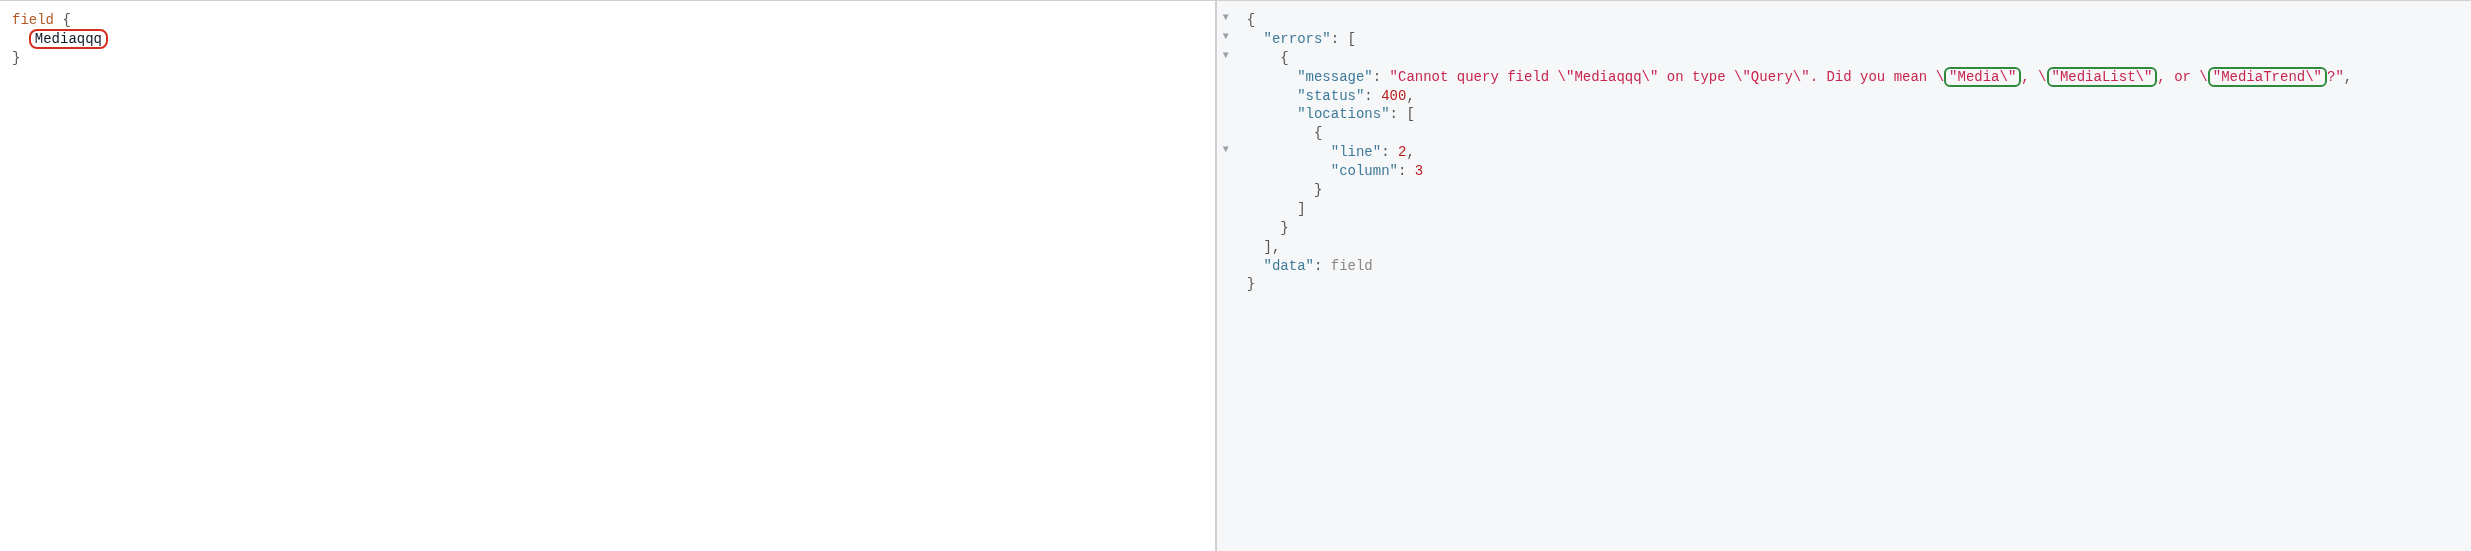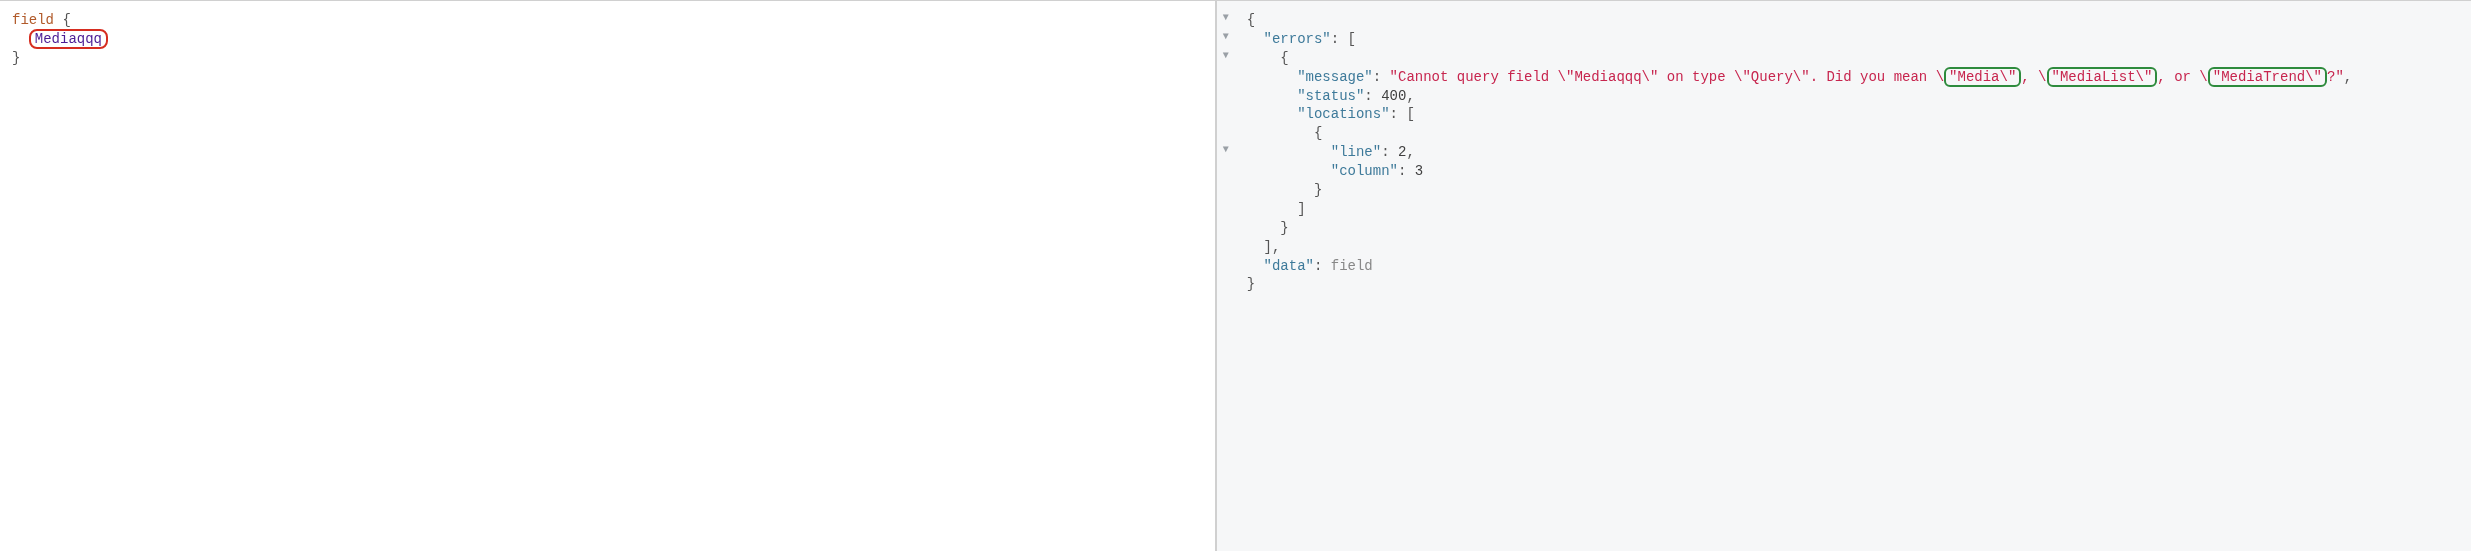--- a/index.html
+++ b/index.html
@@ -49,24 +49,24 @@
     height: 18.9px;
     cursor: pointer;
   }
   .right {
     flex: 1;
     background: #f6f7f8;
   }
 
   
   .kw   { color: #b15a2a; }      
-  .field{ color: #4c1d95; }      
+  .field{ color: #0f172a; }      
   .prop { color: #3e7a9a; }      
   .str  { color: #c7254e; }      
-  .num  { color: #404040; }      
+  .num  { color: #b91c1c; }      
   .null { color: #888; }
   .pun  { color: #555; }
 
   
   .box-red {
     border: 2px solid #d62d20;
     border-radius: 8px;
     padding: 0 4px;
   }
   .box-green {

